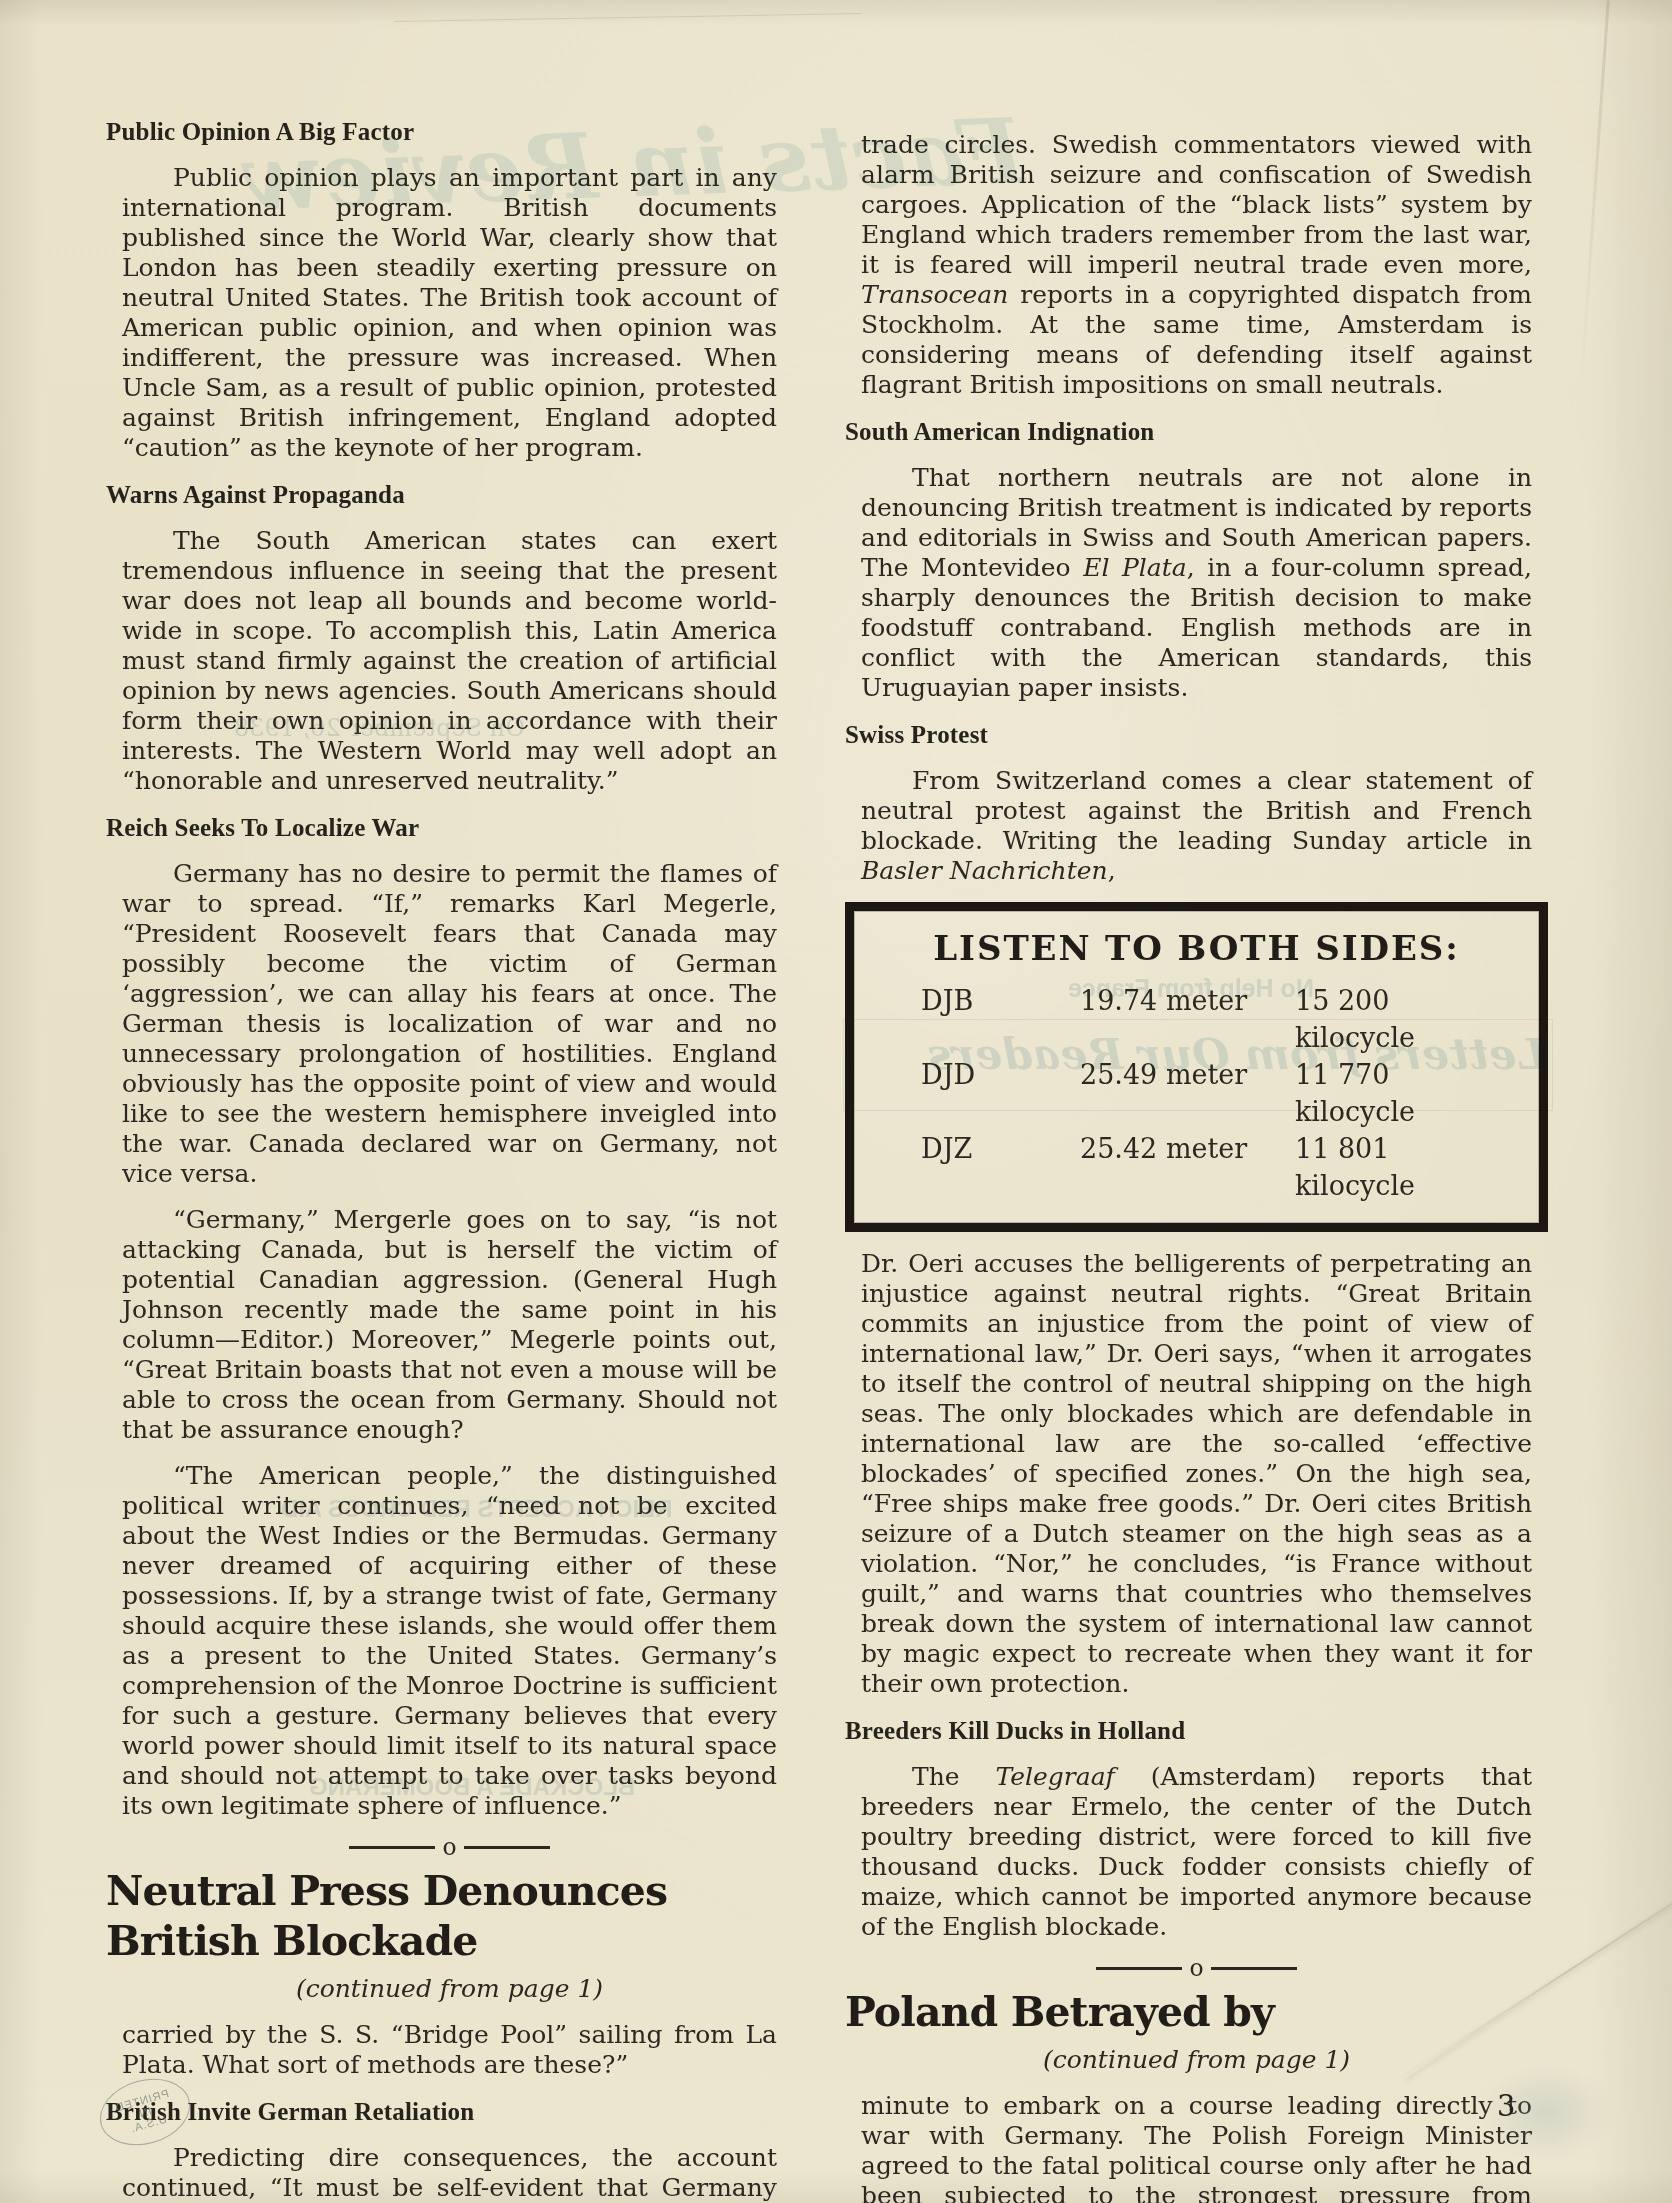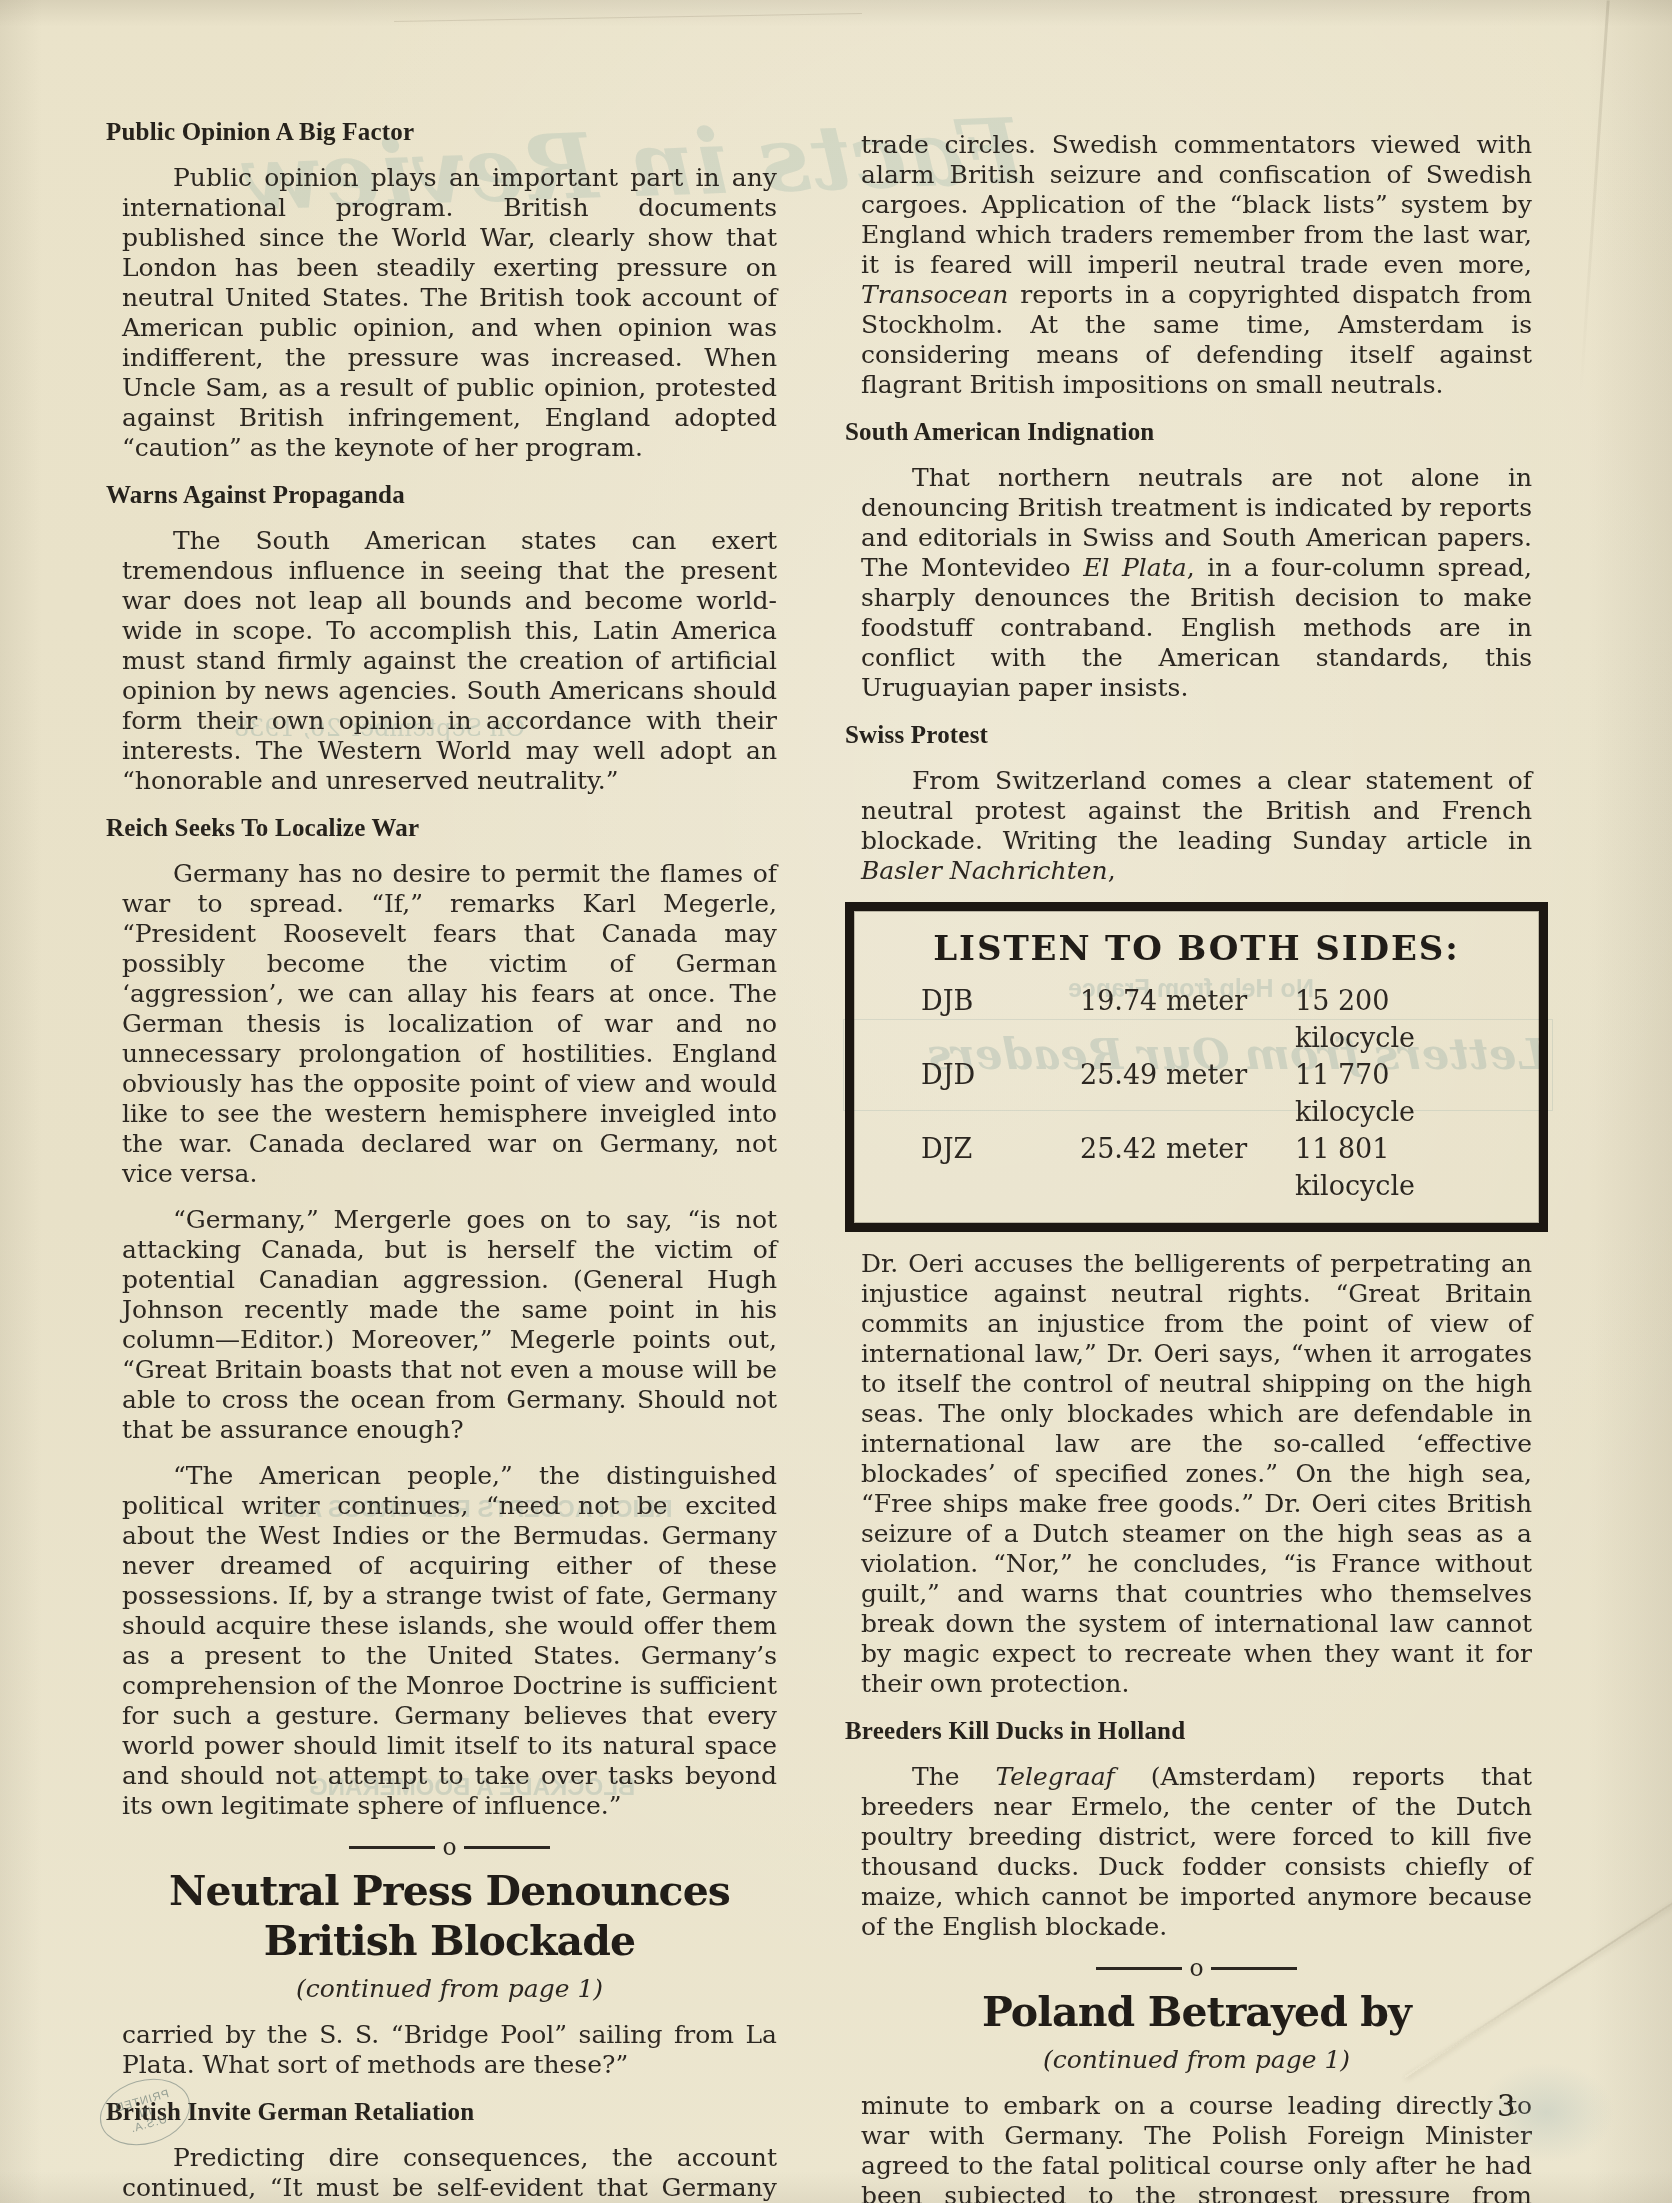--- a/index.html
+++ b/index.html
@@ -51,21 +51,21 @@
     font-weight: bold; font-size: 25px; line-height: 31px;
     letter-spacing: 0.2px; text-align: left;
     color: #26221c;
     margin: 12px 0 7.5px 0;
   }
   .kicker:first-child { margin-top: 0; }
 
   .article-title {
     font-family: "DejaVu Serif", serif;
     font-weight: bold; font-size: 41px; line-height: 50px;
-    letter-spacing: -0.9px; text-align: center;
+    letter-spacing: -0.9px; text-align: left;
     color: #211d18;
     margin: 1.9px 0 5.6px 0;
   }
   .continued {
     text-align: center; font-style: italic;
     font-size: 25px; margin: 7.5px 0 5.6px 0;
   }
 
   .divider {
     display: flex; align-items: center; justify-content: center;

